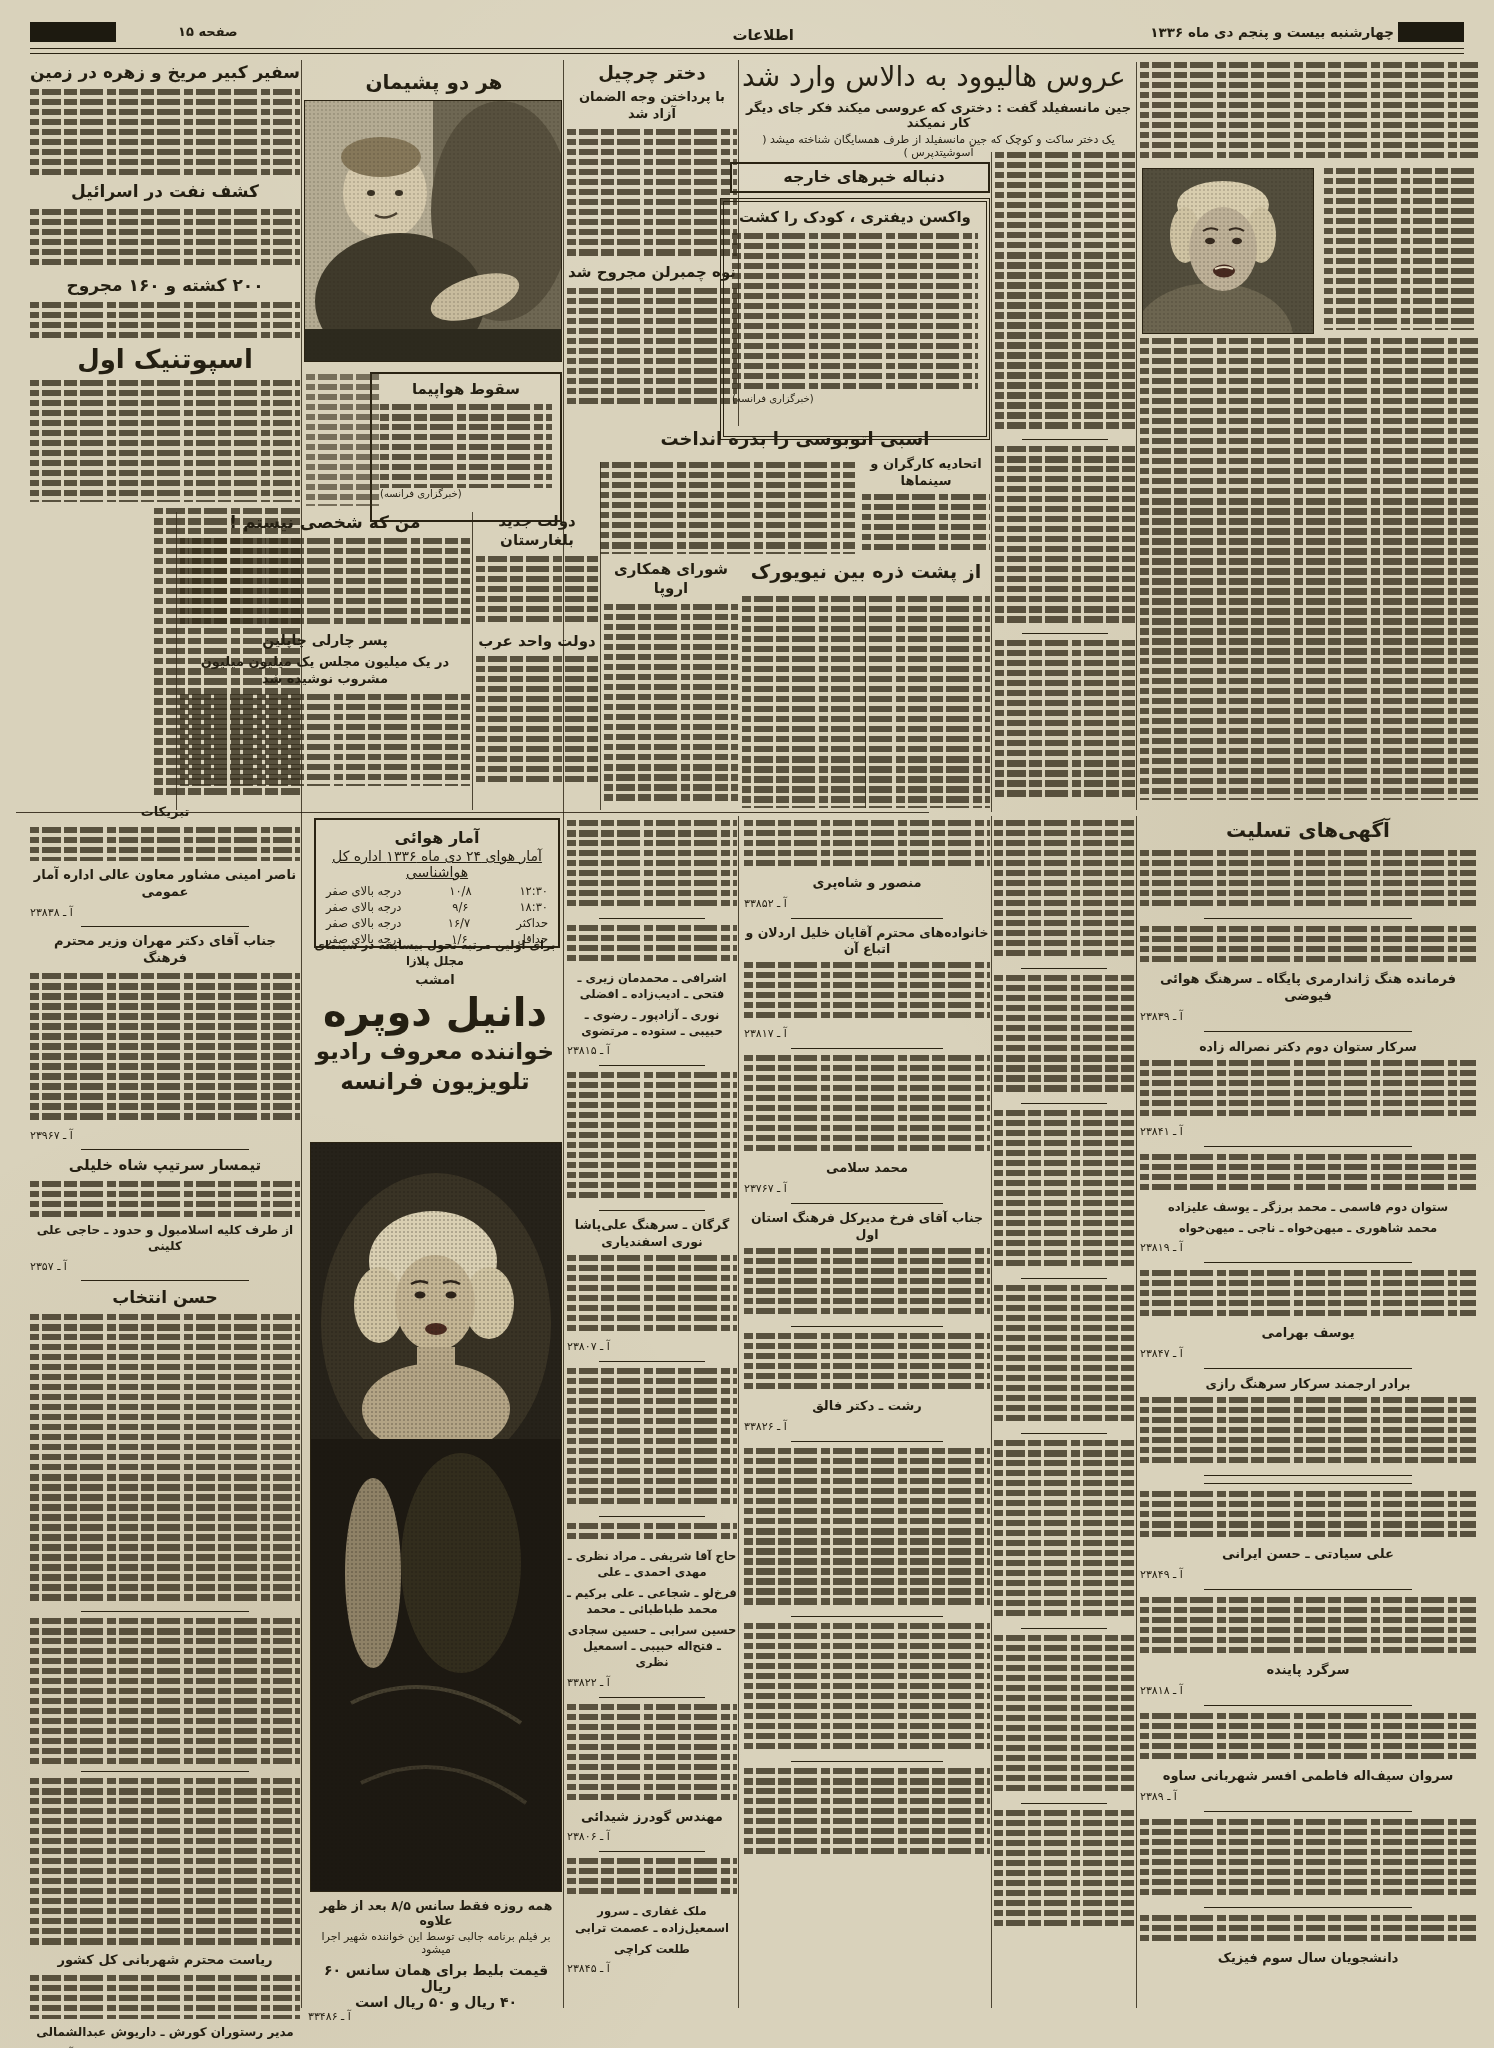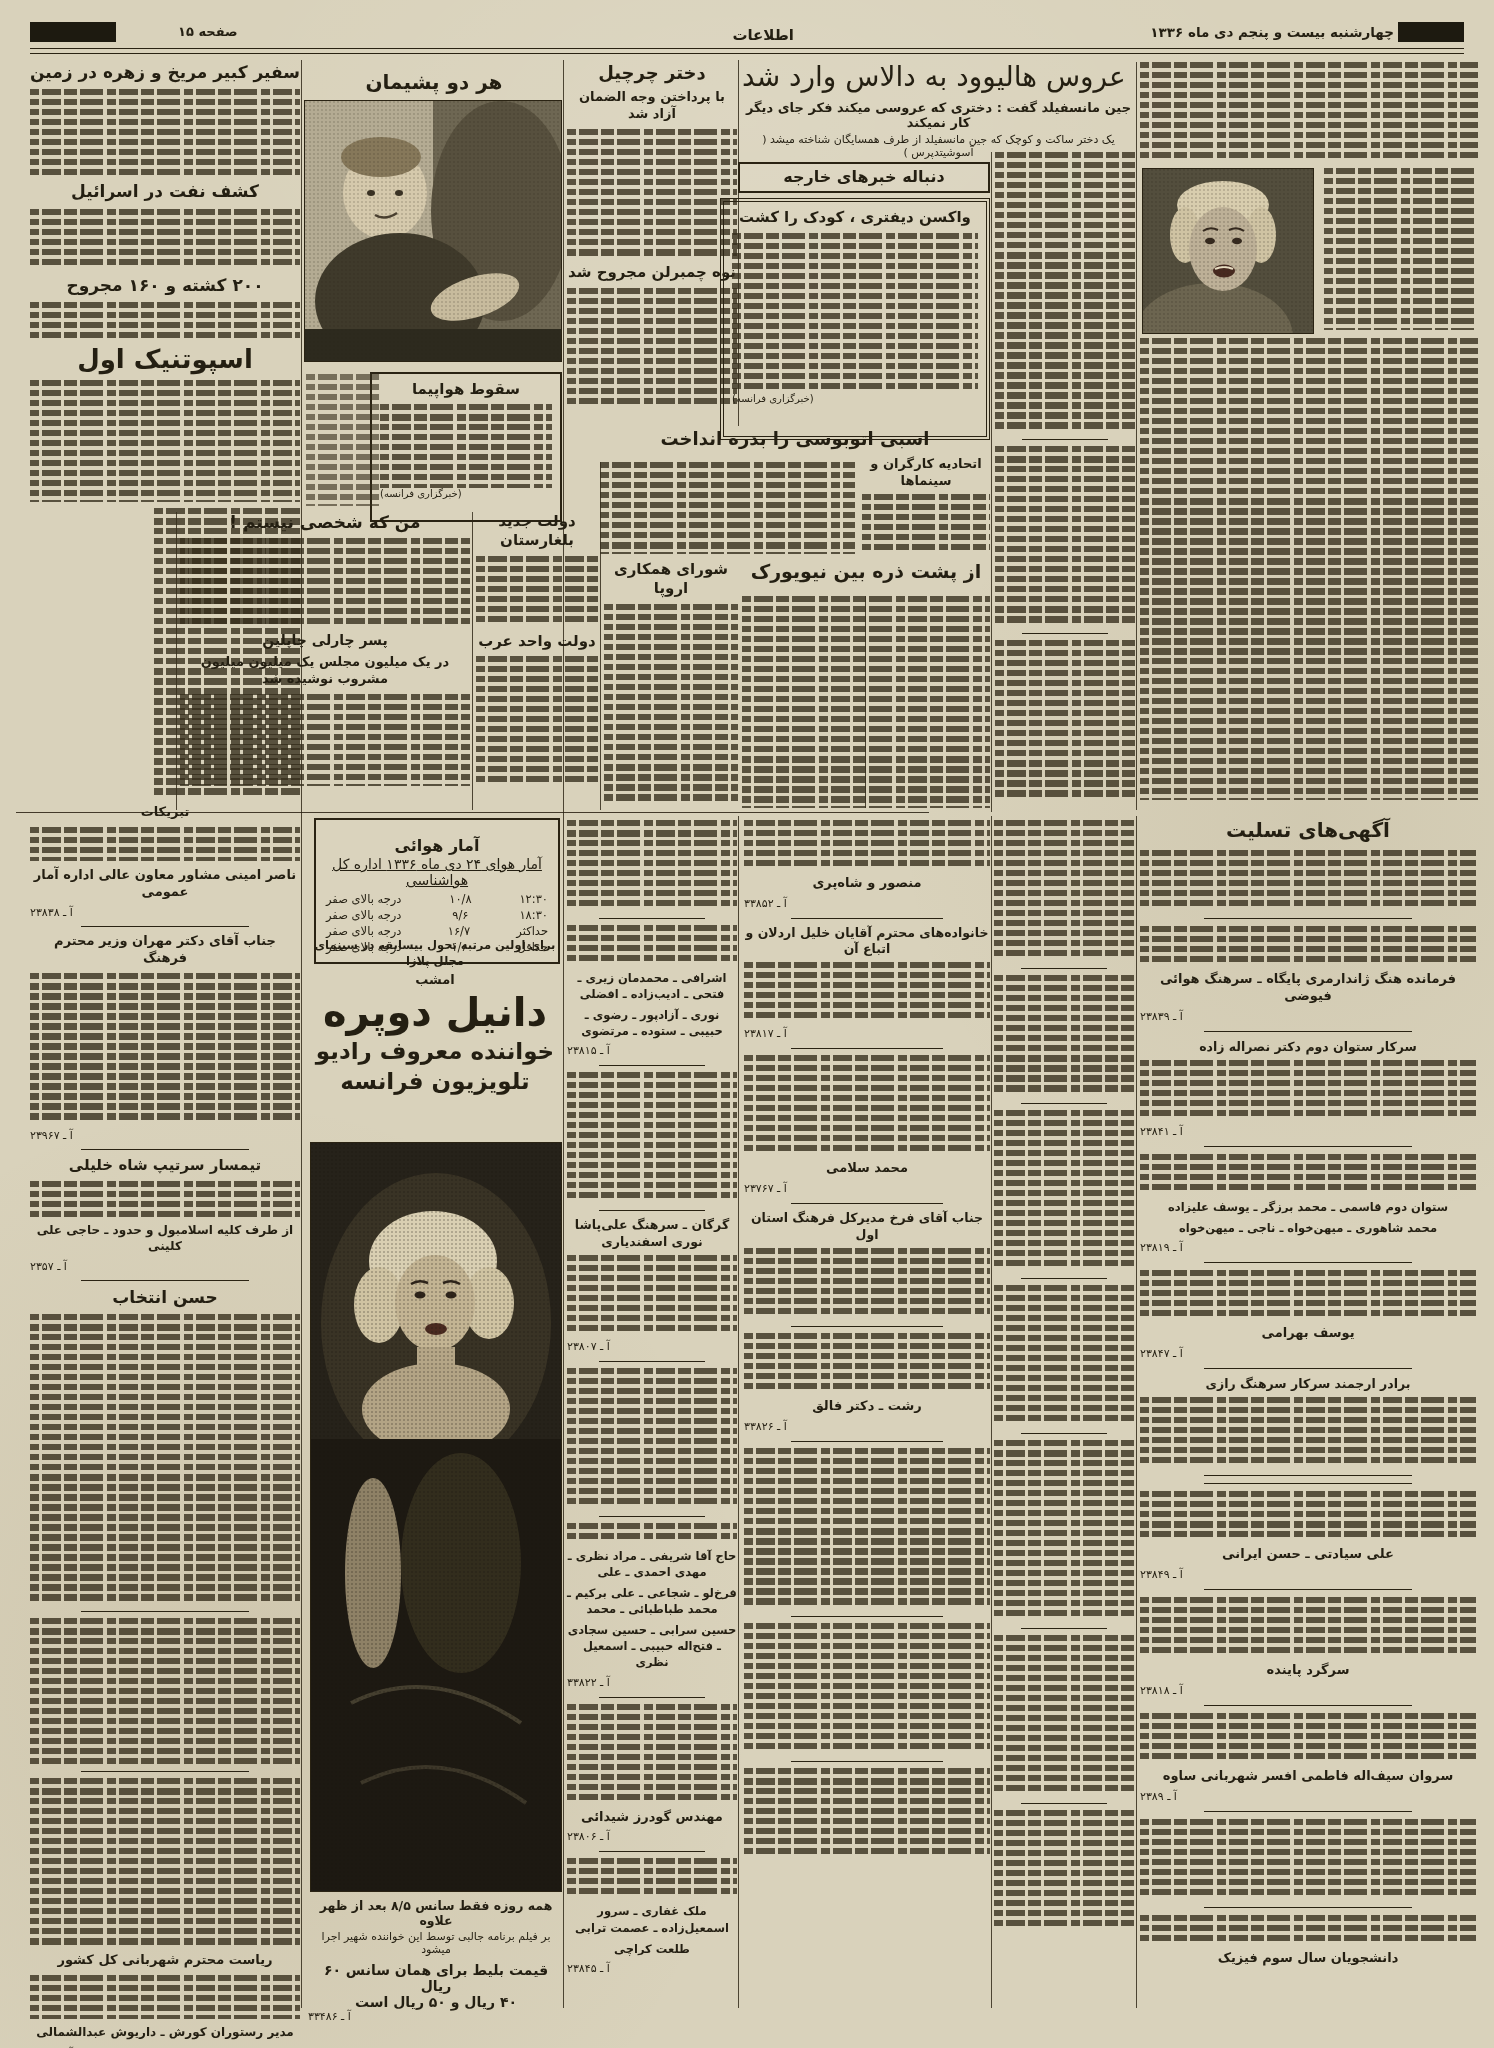--- a/index.html
+++ b/index.html
@@ -25,21 +25,21 @@
       #352d1b 50px 73px, transparent 73px 77px);
     opacity:.78;
     -webkit-mask-image:repeating-linear-gradient(to bottom,#000 0 6.5px,transparent 6.5px 10px);
     mask-image:repeating-linear-gradient(to bottom,#000 0 6.5px,transparent 6.5px 10px);
   }
   .tx.lt{opacity:.6;}
   .vr{position:absolute;width:1px;background:rgba(40,32,16,.8);}
   .hrule{position:absolute;height:1px;background:rgba(40,32,16,.85);}
   .hr2{position:absolute;height:4px;border-top:1px solid #2a2313;border-bottom:1px solid #2a2313;}
   .blackbar{position:absolute;background:#1d1a10;height:20px;}
-  .box{border:2px solid #2a2313;background:rgba(255,255,255,.04);}
+  .box{border:2px solid #2a2313;background:rgba(255,255,255,.04);padding-left:8px;}
   .ornate{border:4px double #2a2313;}
   .sep{height:1px;background:#2a2313;width:62%;margin:7px auto;}
   .h-xl{font-weight:normal;text-align:left;font-size:28px;line-height:1.2;}
   .h-lg{font-weight:bold;text-align:center;font-size:17px;line-height:1.25;}
   .h-md{font-weight:bold;text-align:center;font-size:15px;line-height:1.25;}
   .h-sm{font-weight:bold;text-align:center;font-size:13px;line-height:1.3;}
   .col{position:absolute;}
   .col > *{margin-bottom:6px;}
   .c-title{font-weight:bold;font-size:12.5px;text-align:center;line-height:1.3;}
   .c-name{font-weight:bold;font-size:11.5px;text-align:center;line-height:1.4;}
@@ -219,21 +219,21 @@
         <path d="M72,100 Q81,96 90,100" stroke="#e7ddc2" stroke-width="2" fill="none"></path>
         <pattern id="ht2" width="4" height="4" patternUnits="userSpaceOnUse">
             <circle cx="1" cy="1" r="0.9" fill="#241f14" opacity="0.25"></circle>
           </pattern>
         <rect width="170" height="164" fill="url(#ht2)"></rect>
       </svg>
     </div>
     <div class="tx" style="height:462px;margin-top:8px;"></div>
   </div>
 
-  <div class="abs box" style="right:934px;top:818px;width:242px;height:110px;padding:16px 0;">
+  <div class="abs box" style="right:934px;top:818px;width:242px;height:110px;padding:8px 0;">
     <div class="ctr b" style="font-size:16px;">آمار هوائی</div>
     <div class="ctr" style="font-size:14px;margin:1px 0 3px;text-decoration:underline;">آمار هوای ۲۴ دی ماه ۱۳۳۶ اداره کل هواشناسی</div>
     <div>
         <div class="w-row">
           <span>۱۲:۳۰</span>
           <span>۱۰/۸</span>
           <span>درجه بالای صفر</span>
         </div>
         <div class="w-row">
           <span>۱۸:۳۰</span>

